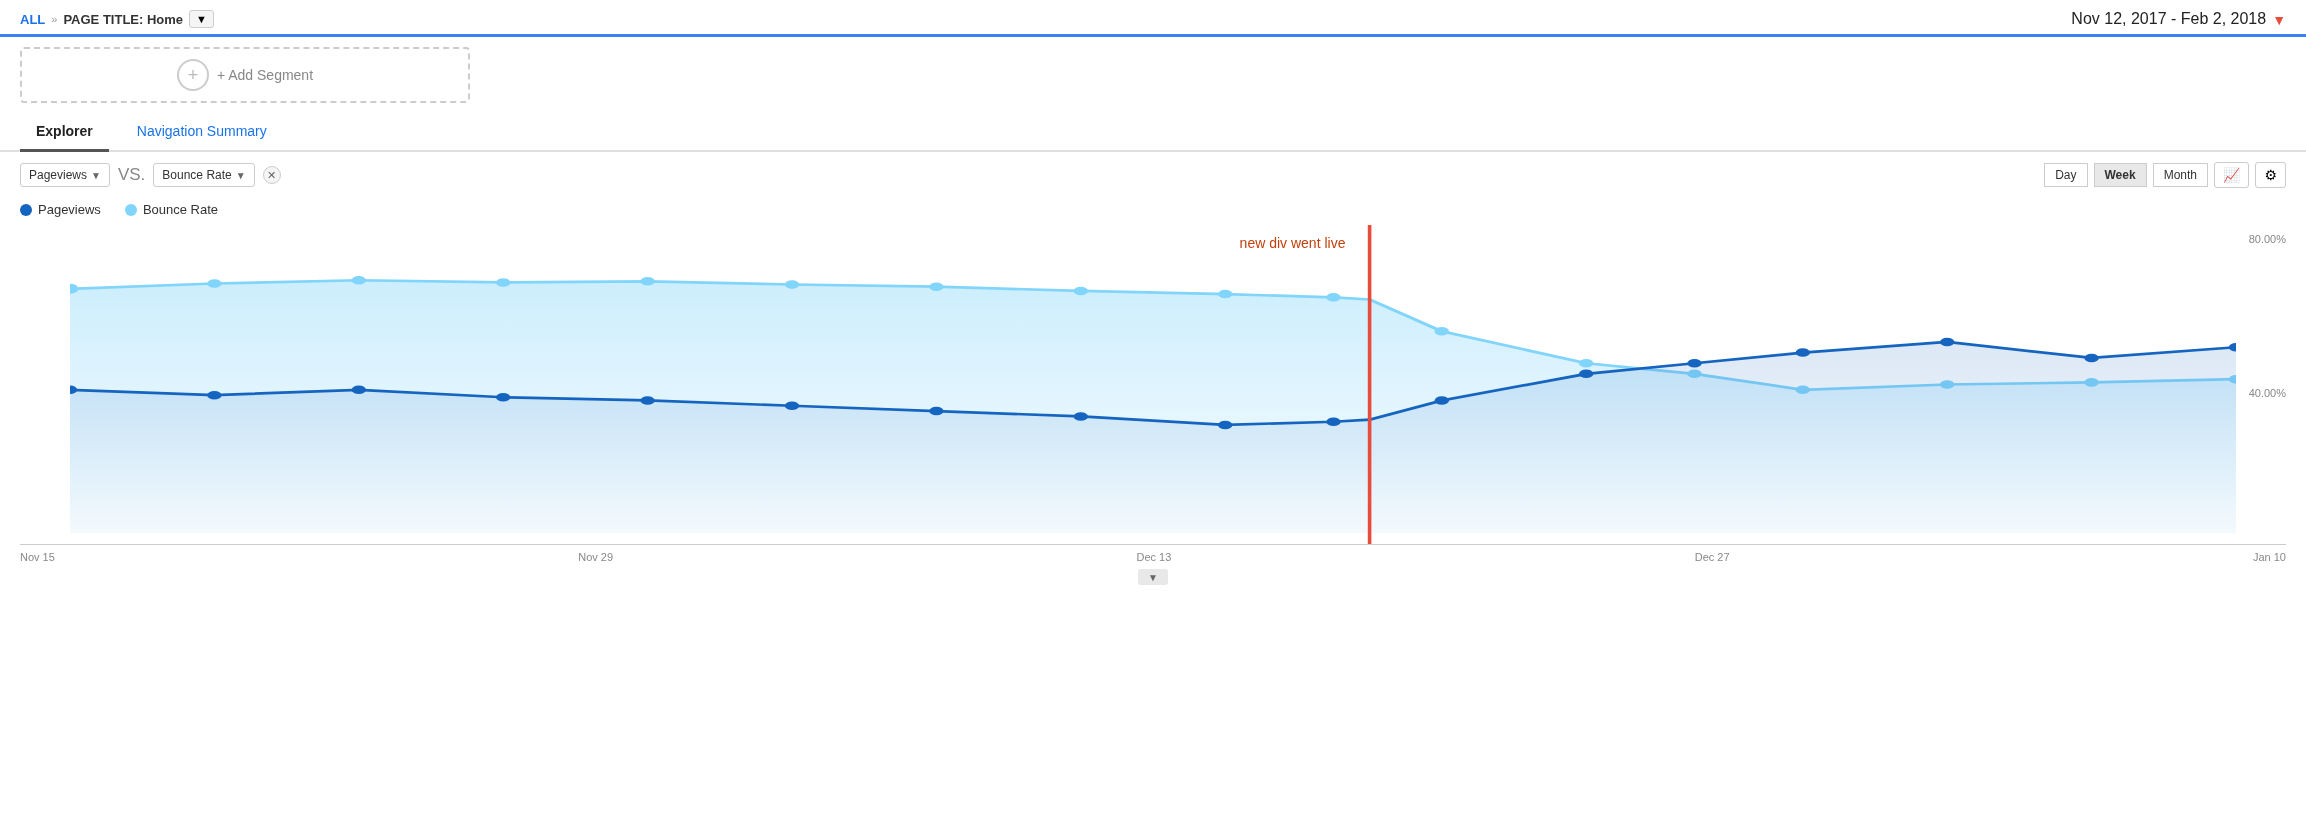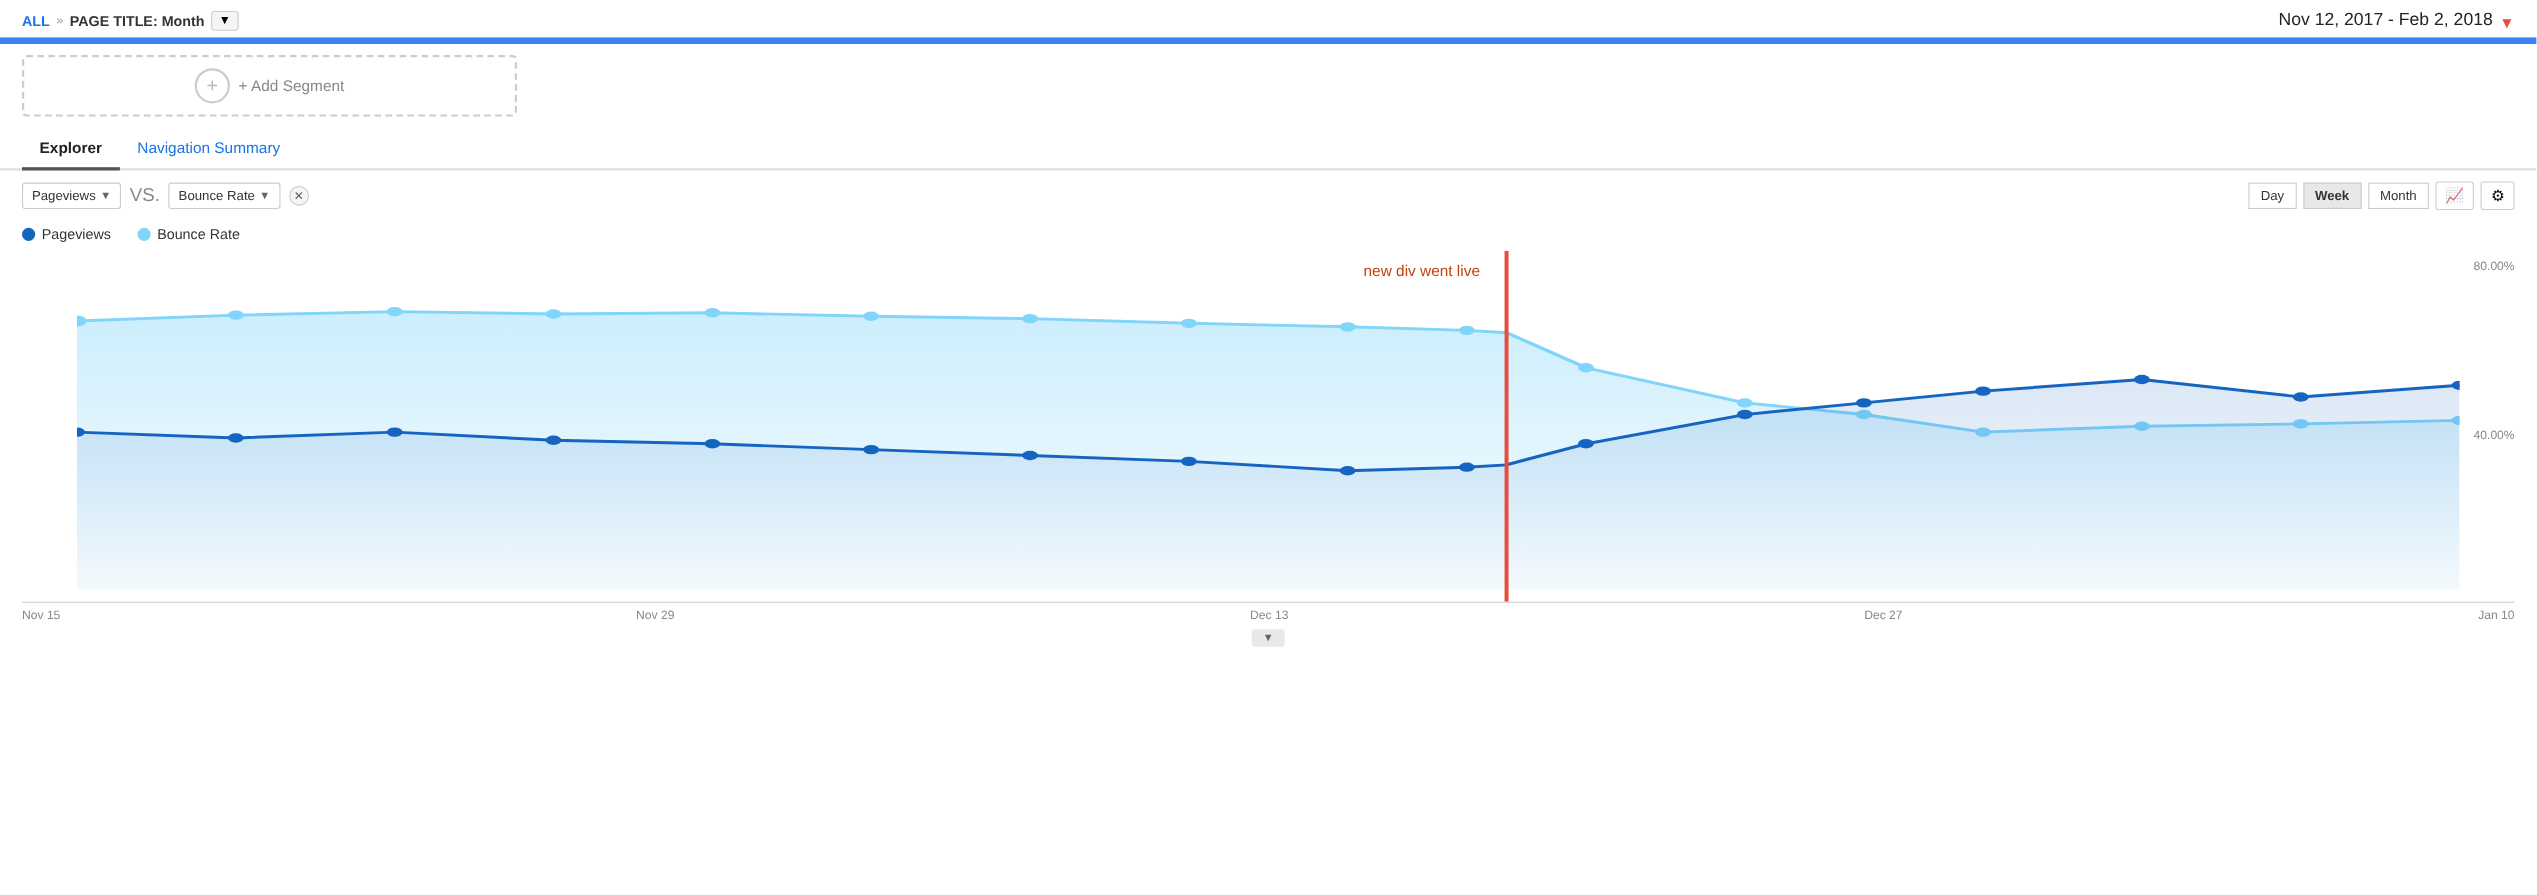--- a/index.html
+++ b/index.html
@@ -3,21 +3,21 @@
   <meta charset="utf-8">
   <style>
     * { box-sizing: border-box; margin: 0; padding: 0; }
     body { font-family: Arial, sans-serif; background: #fff; color: #333; font-size: 13px; }
 
     .top-bar {
       display: flex;
       justify-content: space-between;
       align-items: center;
       padding: 10px 20px 6px 20px;
-      border-bottom: 6px solid #3b82f6;
+      border-bottom: 3px solid #3b82f6;
     }
     .breadcrumb {
       display: flex;
       align-items: center;
       gap: 6px;
       font-size: 13px;
     }
     .breadcrumb .all-link { color: #1a73e8; font-weight: bold; cursor: pointer; }
     .breadcrumb .sep { color: #999; font-size: 11px; }
     .breadcrumb .page-title { color: #333; font-weight: bold; }
@@ -82,21 +82,21 @@
       display: flex; align-items: center; justify-content: center;
       font-size: 18px;
       color: #bbb;
     }
     .add-segment-card .add-label { font-size: 14px; color: #888; }
 
     .tabs-bar {
       display: flex;
       padding: 0 20px;
       border-bottom: 2px solid #e0e0e0;
-      gap: 0;
+      gap: 12px;
     }
     .tab {
       padding: 10px 16px;
       cursor: pointer;
       font-size: 14px;
       border-bottom: 3px solid transparent;
       margin-bottom: -2px;
     }
     .tab.active { font-weight: bold; color: #222; border-bottom-color: #555; }
     .tab.blue { color: #1a73e8; }
@@ -221,21 +221,21 @@
       height: 100%;
     }
   </style>
 </head>
 <body>
 
 <div class="top-bar">
   <div class="breadcrumb">
     <span class="all-link">ALL</span>
     <span class="sep">»</span>
-    <span class="page-title">PAGE TITLE: Month</span>
+    <span class="page-title">PAGE TITLE: Home</span>
     <button class="dropdown-btn">▼</button>
   </div>
   <div class="date-range">
     <span>Nov 12, 2017 - Feb 2, 2018</span>
     <span class="dropdown-arrow">▼</span>
   </div>
 </div>
 
 <div class="segments-bar">
   <div class="add-segment-card">

